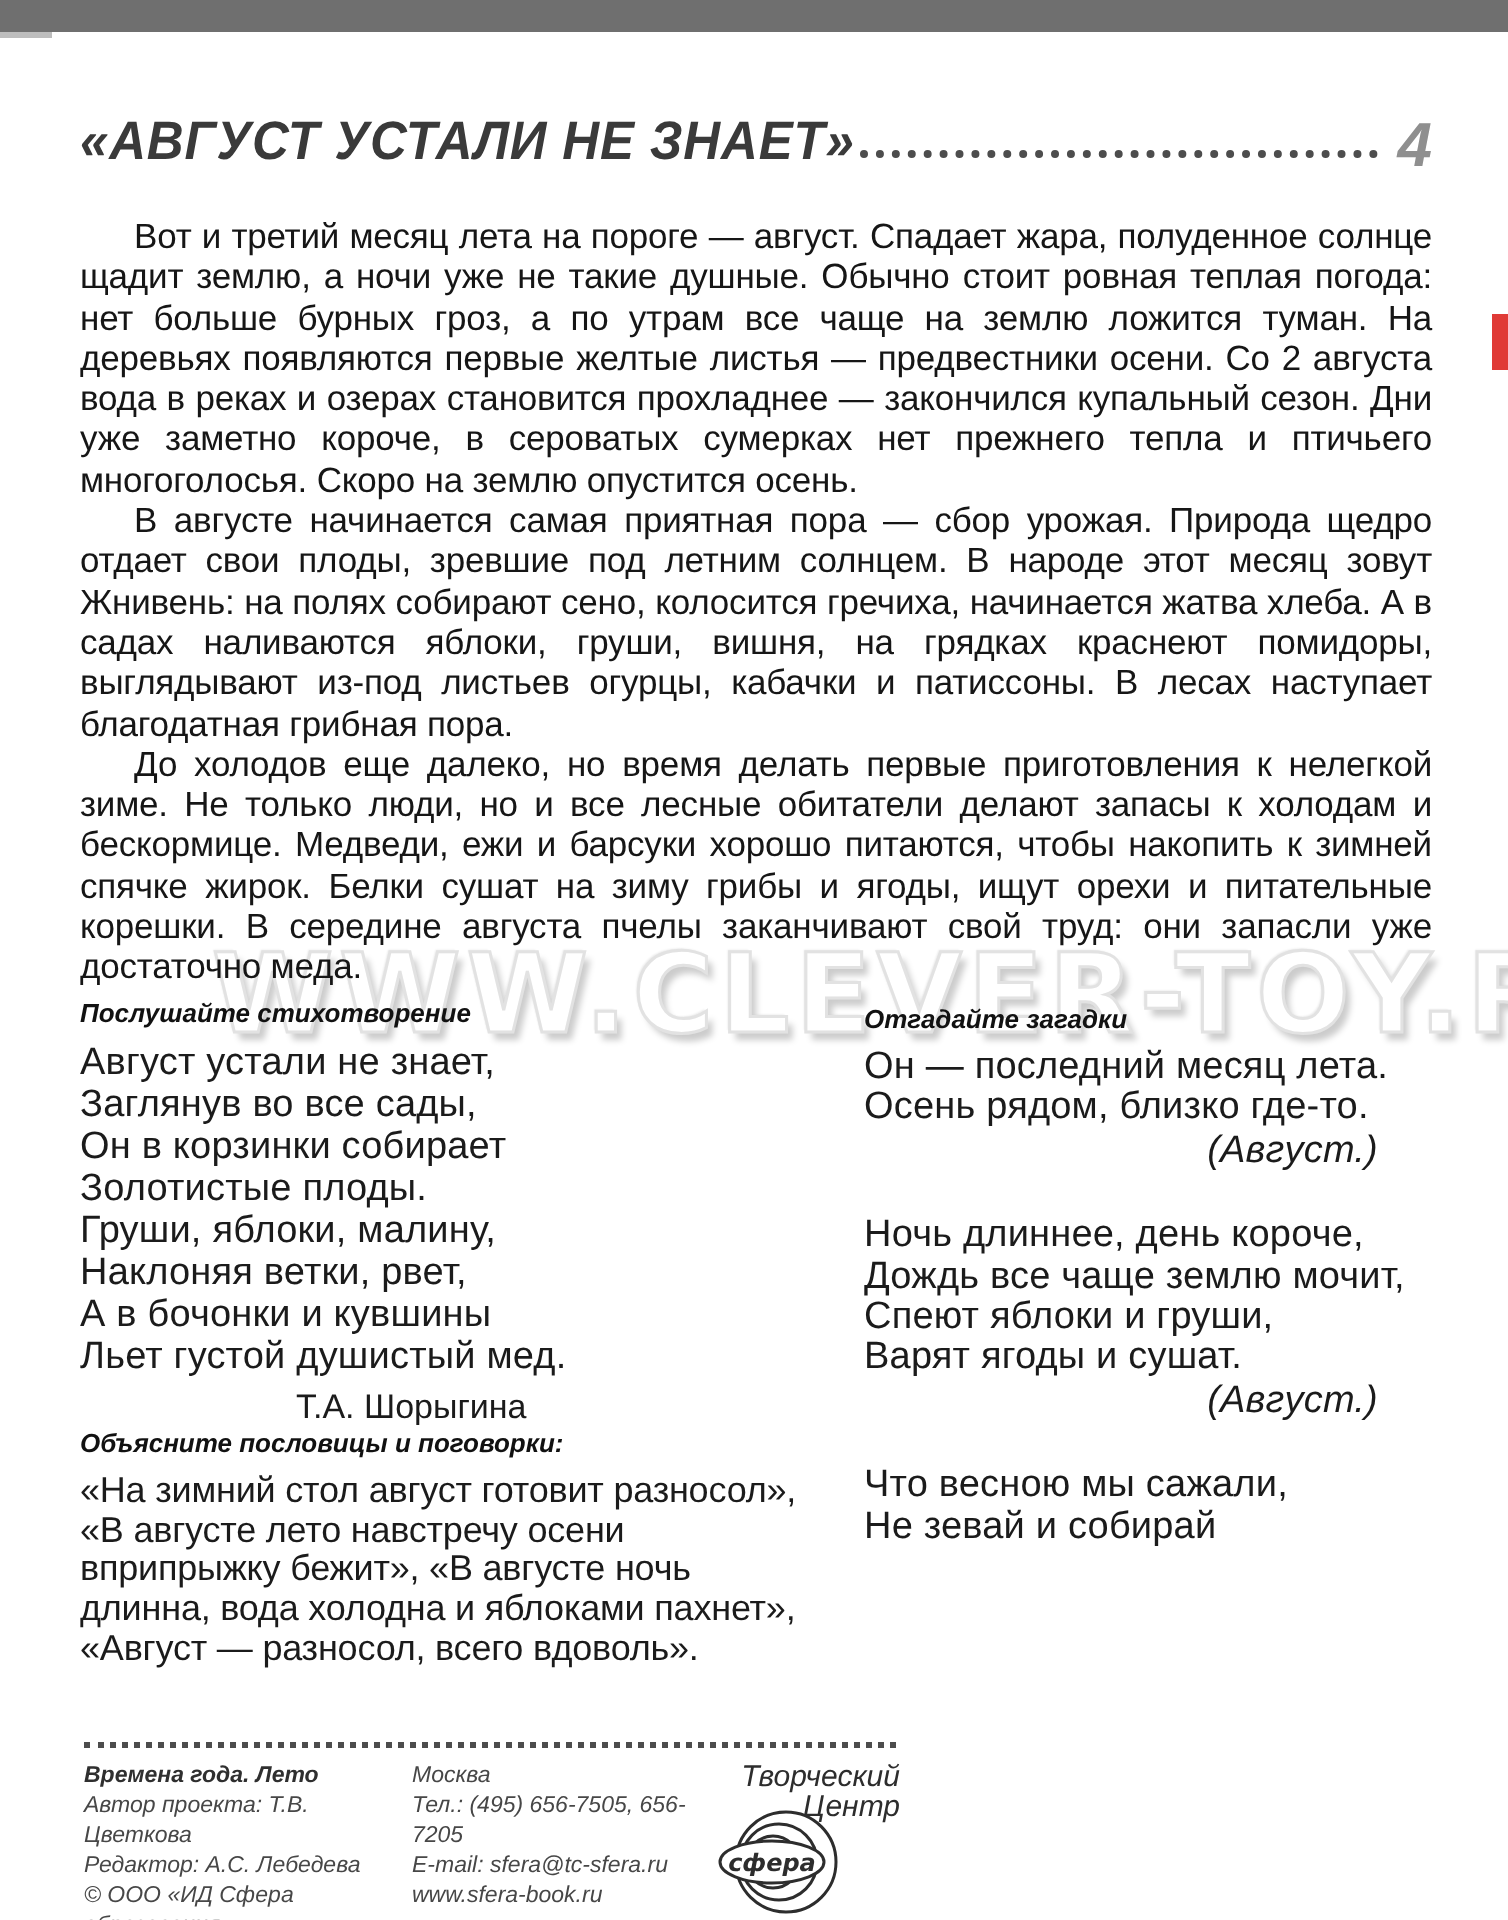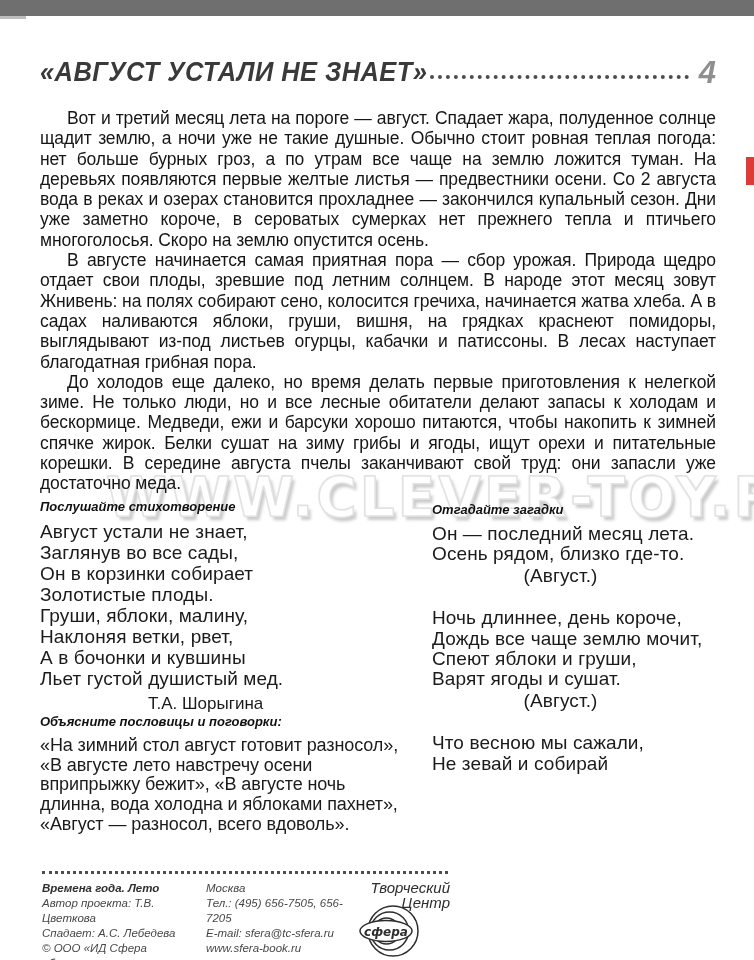--- a/index.html
+++ b/index.html
@@ -38,21 +38,21 @@
   
   .col-left  { position:absolute; top:483px; left:40px;  width:372px; z-index:2; }
   .col-right { position:absolute; top:486px; left:432px; width:305px; z-index:2; }
   h2.sec-heading { margin:0; font-size:13px; font-weight:bold; font-style:italic; color:#111; }
   .poem { margin-top:7px; font-size:19px; line-height:21px; letter-spacing:0.1px; }
   .poem-author { font-size:17px; margin:5px 0 0 108px; }
   .proverbs-heading { margin-top:23px; }
   .proverbs-text { margin:7px 0 0 0; font-size:18px; line-height:19.7px; letter-spacing:-0.1px; }
   .riddle { margin-top:0; font-size:19px; line-height:20.4px; letter-spacing:0.1px; }
   .riddle + .riddle { margin-top:22px; }
-  .riddle-answer { text-align:center; padding-right:48px; margin-top:1px; }
+  .riddle-answer { font-style:italic; text-align:right; padding-right:48px; margin-top:1px; }
   .it { font-style:italic; }
 
   
   .footer { position:absolute; left:42px; top:855px; width:406px; z-index:2; color:#474747; }
   .footer-dots { border-top:3.5px dotted #4d4d4d; height:0; margin-bottom:7px; }
   .footer-cols { display:flex; font-size:11.5px; line-height:15px;font-style:italic; }
   .fcol-1 { width:164px; }
   .fcol-2 { width:145px; }
   .fcol-logo { width:97px; position:relative; margin-top:-2px; }
   .f-bold { font-weight:bold; color:#2f2f2f; }
@@ -124,21 +124,21 @@
       <div>Не зевай и собирай</div>
     </div>
   </div>
 
   <div class="footer">
     <div class="footer-dots"></div>
     <div class="footer-cols">
       <div class="fcol-1">
         <div class="f-bold">Времена года. Лето</div>
         <div>Автор проекта: Т.В. Цветкова</div>
-        <div>Спадает: А.С. Лебедева</div>
+        <div>Редактор: А.С. Лебедева</div>
         <div>© ООО «ИД Сфера образования»</div>
       </div>
       <div class="fcol-2">
         <div>Москва</div>
         <div>Тел.: (495) 656-7505, 656-7205</div>
         <div>E-mail: sfera@tc-sfera.ru</div>
         <div>www.sfera-book.ru</div>
       </div>
       <div class="fcol-logo">
         <svg width="100" height="82" viewBox="0 0 100 82">

